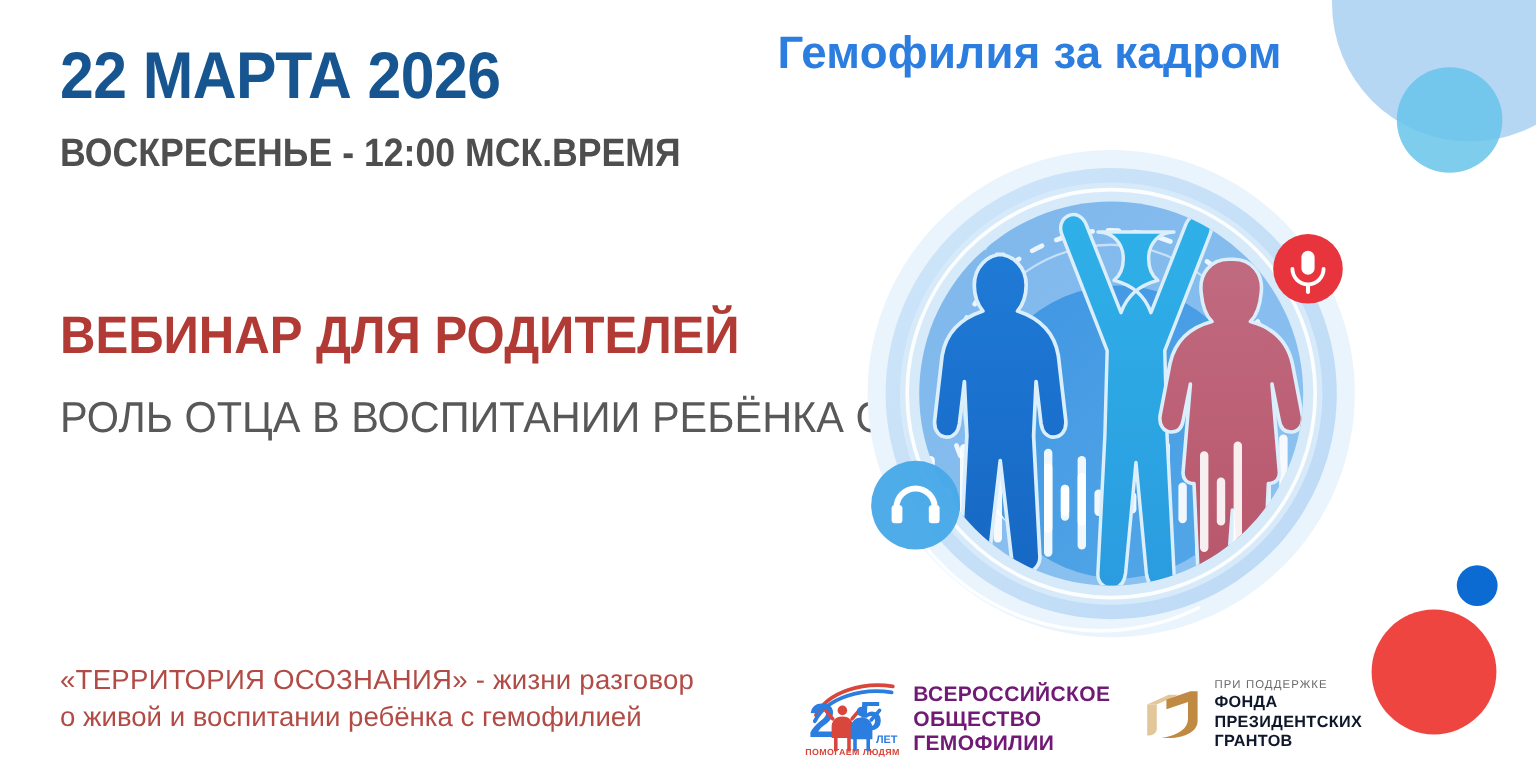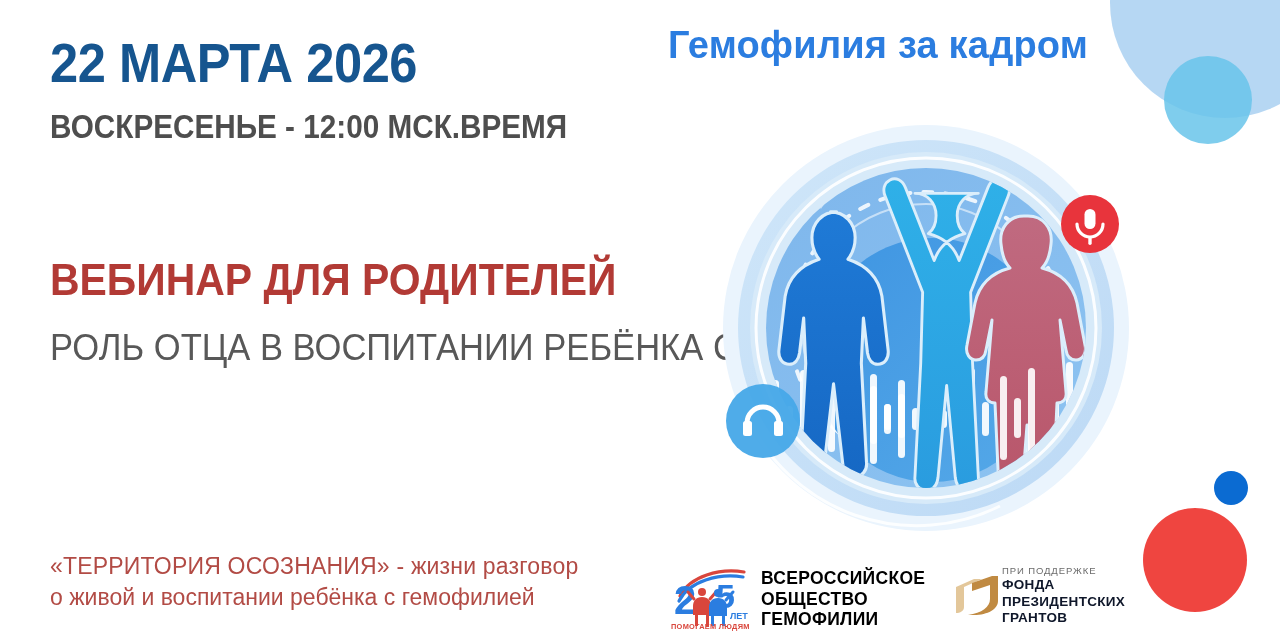--- a/index.html
+++ b/index.html
@@ -114,21 +114,21 @@
     white-space: nowrap;
   }
   #tagline .strong {
     letter-spacing: .2px;
   }
 
   
   #program-title {
     position: absolute;
     top: 24px;
-    left: 668px;
+    left: 648px;
     font-size: 38px;
     font-weight: bold;
     color: #2b7de0;
     letter-spacing: 0.2px;
     white-space: nowrap;
   }
 
   
   #illustration {
     position: absolute;
@@ -145,30 +145,31 @@
     left: 668px;
     bottom: 8px;
     display: flex;
     align-items: center;
     gap: 9px;
   }
   #logo-vog-text {
     font-size: 17.5px;
     line-height: 1.18;
     font-weight: bold;
-    color: #000000;
+    color: #701a75;
     letter-spacing: .3px;
     white-space: pre-line;
   }
   #logo-fpg {
     position: absolute;
     left: 952px;
     bottom: 14px;
     display: flex;
     align-items: center;
+    gap: 10px;
   }
   #fpg-text-wrap { line-height: 1.2; }
   #fpg-support {
     font-size: 9.5px;
     letter-spacing: .9px;
     color: #6b6b6b;
     white-space: nowrap;
   }
   #fpg-name {
     font-size: 13.5px;

